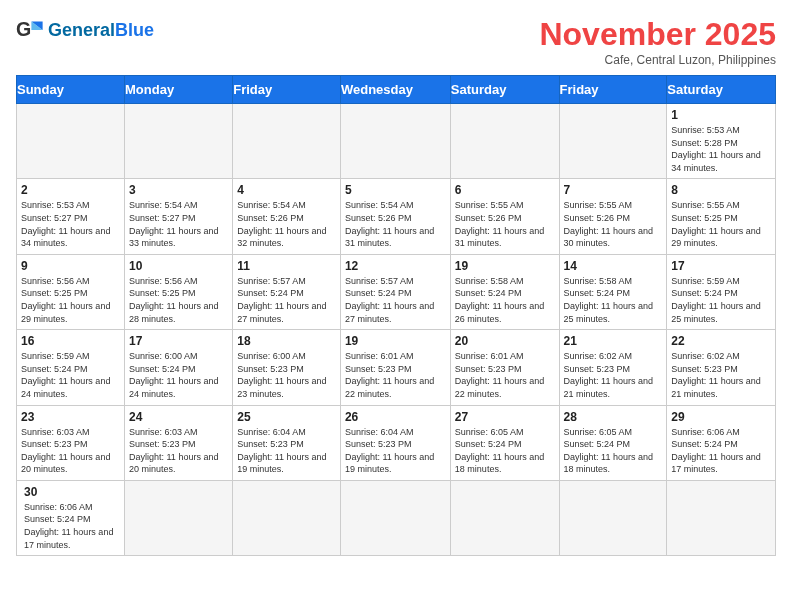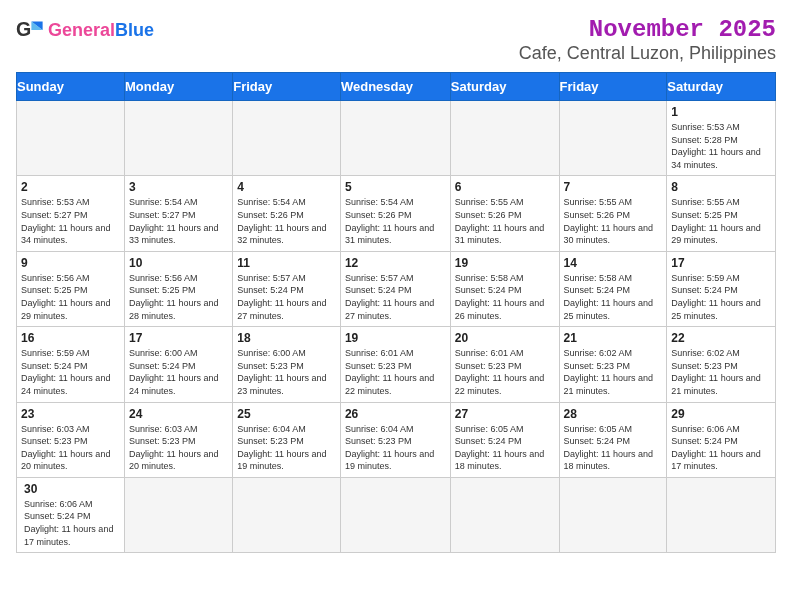--- a/index.html
+++ b/index.html
@@ -21,37 +21,36 @@
       align-items: center;
       gap: 4px;
     }
     .logo-text {
       font-size: 18px;
       font-weight: bold;
       color: #333;
       line-height: 1;
     }
     .logo-text span {
-      color: #ec4899;
+      color: #0369a1;
     }
     .logo-icon {
       width: 28px;
       height: 28px;
     }
     .title-block {
       text-align: right;
     }
     .month-title {
-      font-size: 24px;
-      font-weight: bold;
-      color: #a21caf;
-      font-family: Liberation Mono, monospace;
+      font-size: 32px;
+      font-weight: bold;
+      color: #ef4444;
     }
     .subtitle {
-      font-size: 18px;
+      font-size: 12px;
       color: #555;
     }
     .calendar {
       width: 100%;
       border-collapse: collapse;
       border: 1px solid #ccc;
     }
     .calendar th {
       background-color: #1a73e8;
       color: #fff;

